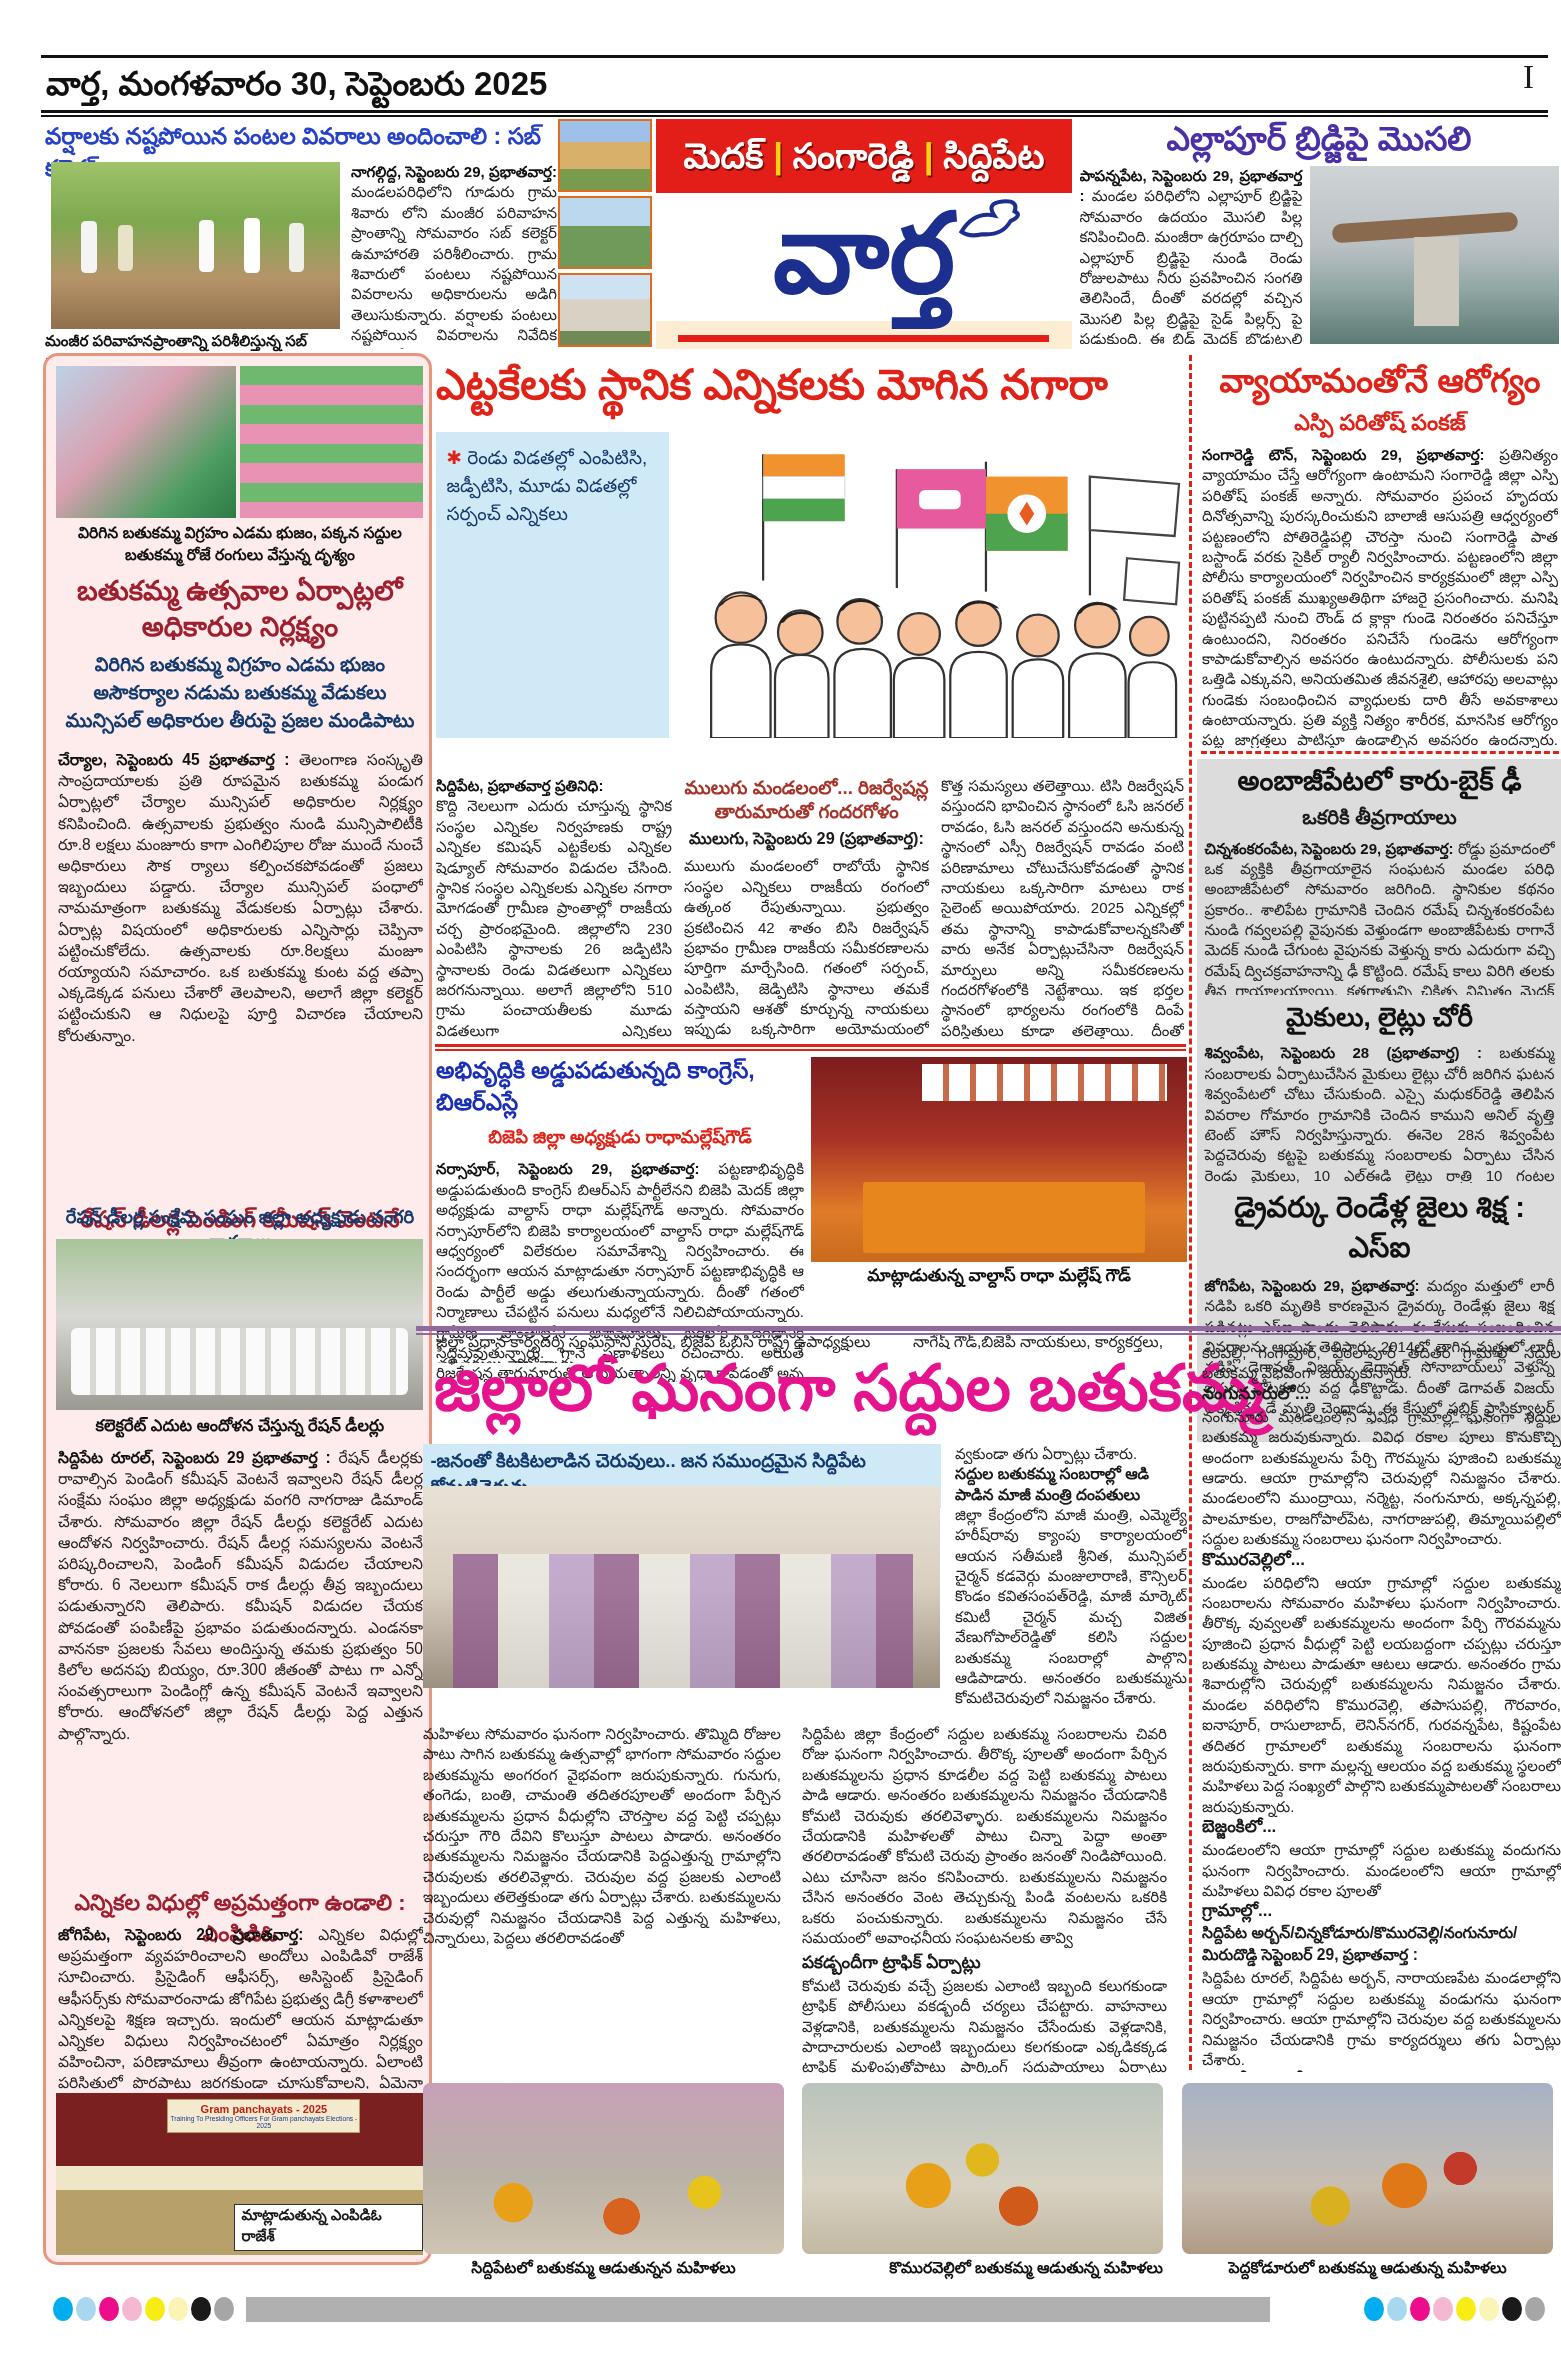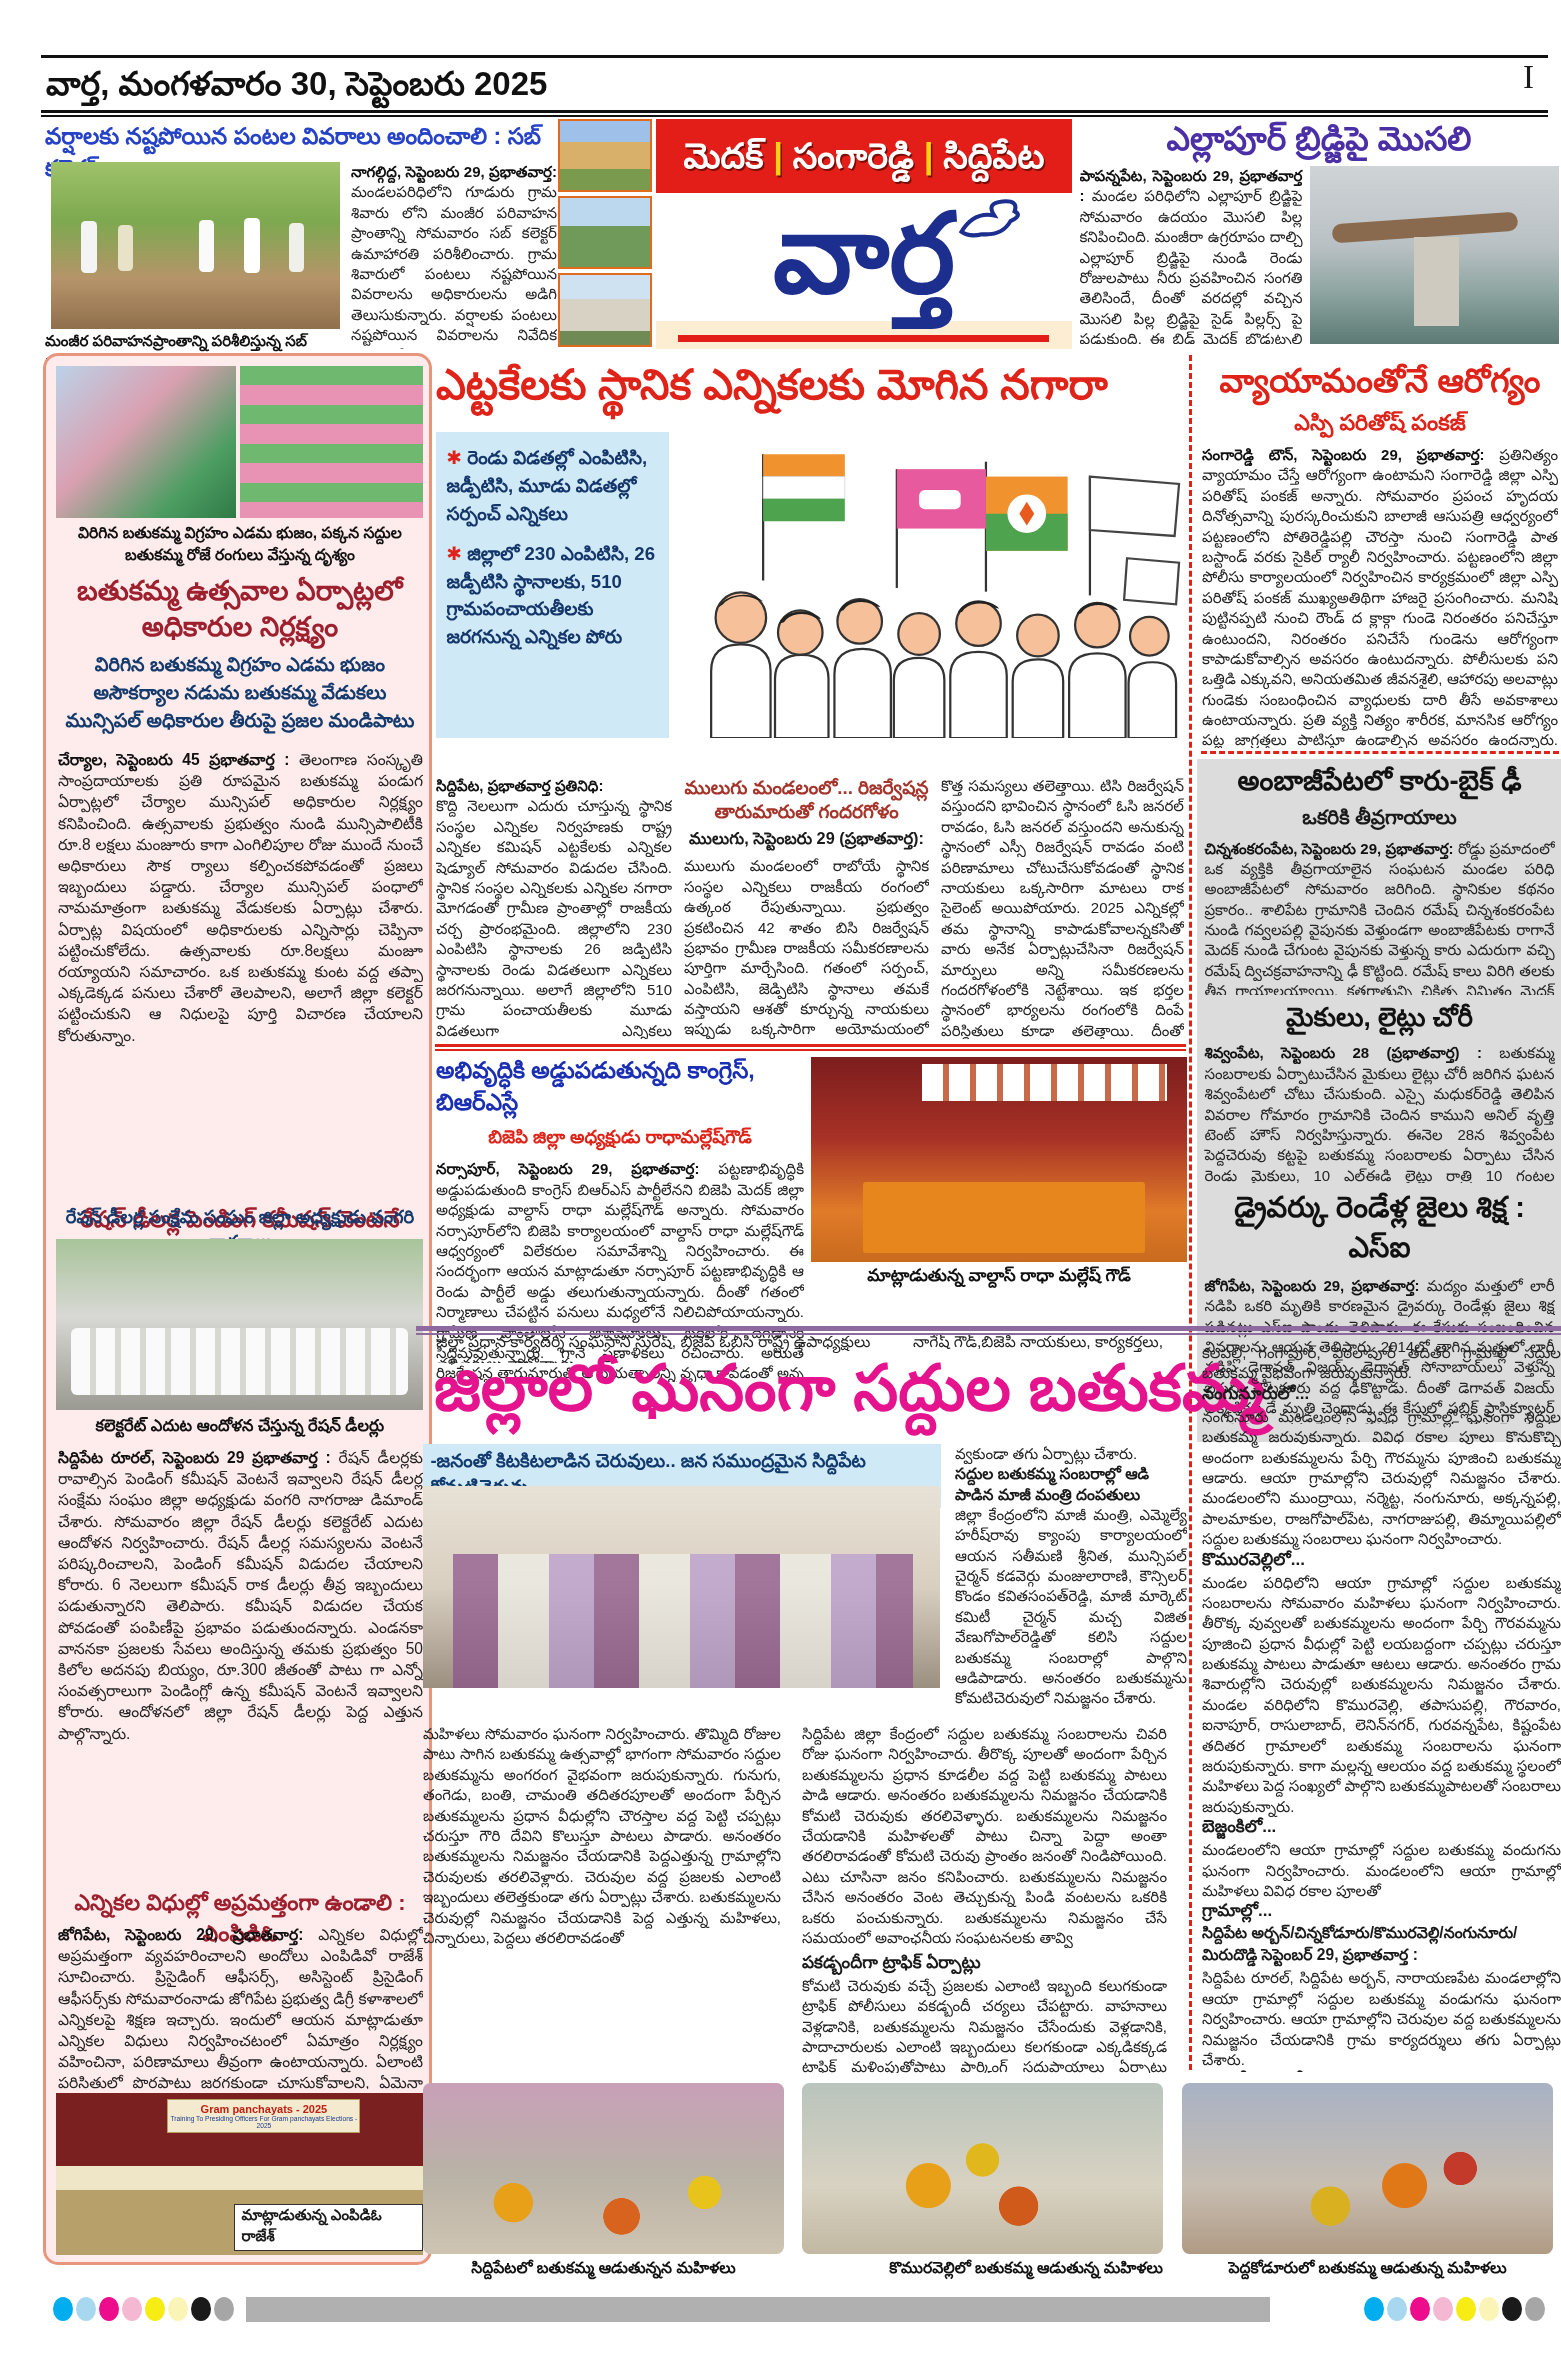--- a/index.html
+++ b/index.html
@@ -130,22 +130,21 @@
       <div class="abs c" style="left:111px;top:6px;width:193px;background:#f4ead0;border:1.5px solid #b8a060;padding:3px 1.5px;">
         <div class="b" style="font-size:11px;color:#c02010;">Gram panchayats - 2025</div>
         <div style="font-size:6.7px;color:#1a3a8e;">Training To Presiding Officers For Gram panchayats Elections - 2025</div>
       </div>
       <div class="abs" style="left:178px;bottom:4.5px;background:#ffffff;border:1.5px solid #333;padding:1.5px 6px;font-weight:bold;font-size:15px;">మాట్లాడుతున్న ఎంపిడిఓ రాజేశ్</div>
     </div>
   </div>
 
   <div class="abs b redhead" style="left:436px;top:361px;width:748px;font-size:42px;">ఎట్టకేలకు స్థానిక ఎన్నికలకు మోగిన నగారా</div>
   <div class="abs" style="left:436px;top:432px;width:233px;height:306px;background:#cfe9f6;padding:12px 10.4px;">
-    <div style="font-size:18.6px;font-weight:bold;color:#14366b;line-height:1.5;margin-bottom:12px;"><span style="color:#e02318;">✱ </span><span>రెండు విడతల్లో ఎంపిటిసి, జడ్పీటిసి, మూడు విడతల్లో సర్పంచ్ ఎన్నికలు</span></div>
-    <div style="font-size:18.6px;font-weight:bold;color:#14366b;line-height:1.5;"><span style="color:#e02318;">✱ </span><span>జిల్లాలో 230 ఎంపిటిసి, 26 జడ్పీటిసి స్థానాలకు, 510 గ్రామపంచాయతీలకు జరగనున్న ఎన్నికల పోరు</span></div>
+    <div style="font-size:18.6px;font-weight:normal;color:#14366b;line-height:1.5;margin-bottom:12px;"><span style="color:#e02318;">✱ </span><span>రెండు విడతల్లో ఎంపిటిసి, జడ్పీటిసి, మూడు విడతల్లో సర్పంచ్ ఎన్నికలు</span></div>
   </div>
   <div class="abs clip" style="left:674px;top:432px;width:511px;height:306px;background:#ffffff;">
     <svg viewBox="0 0 688 412" style="width:511px;height:306px;">
       <rect x="60" y="20" width="90" height="120" fill="none"></rect>
       <g stroke="#333" stroke-width="3">
         <line x1="120" y1="30" x2="120" y2="200"></line>
           <line x1="300" y1="50" x2="300" y2="210"></line>
           <line x1="420" y1="40" x2="420" y2="215"></line>
           <line x1="560" y1="60" x2="560" y2="220"></line>
       </g>

